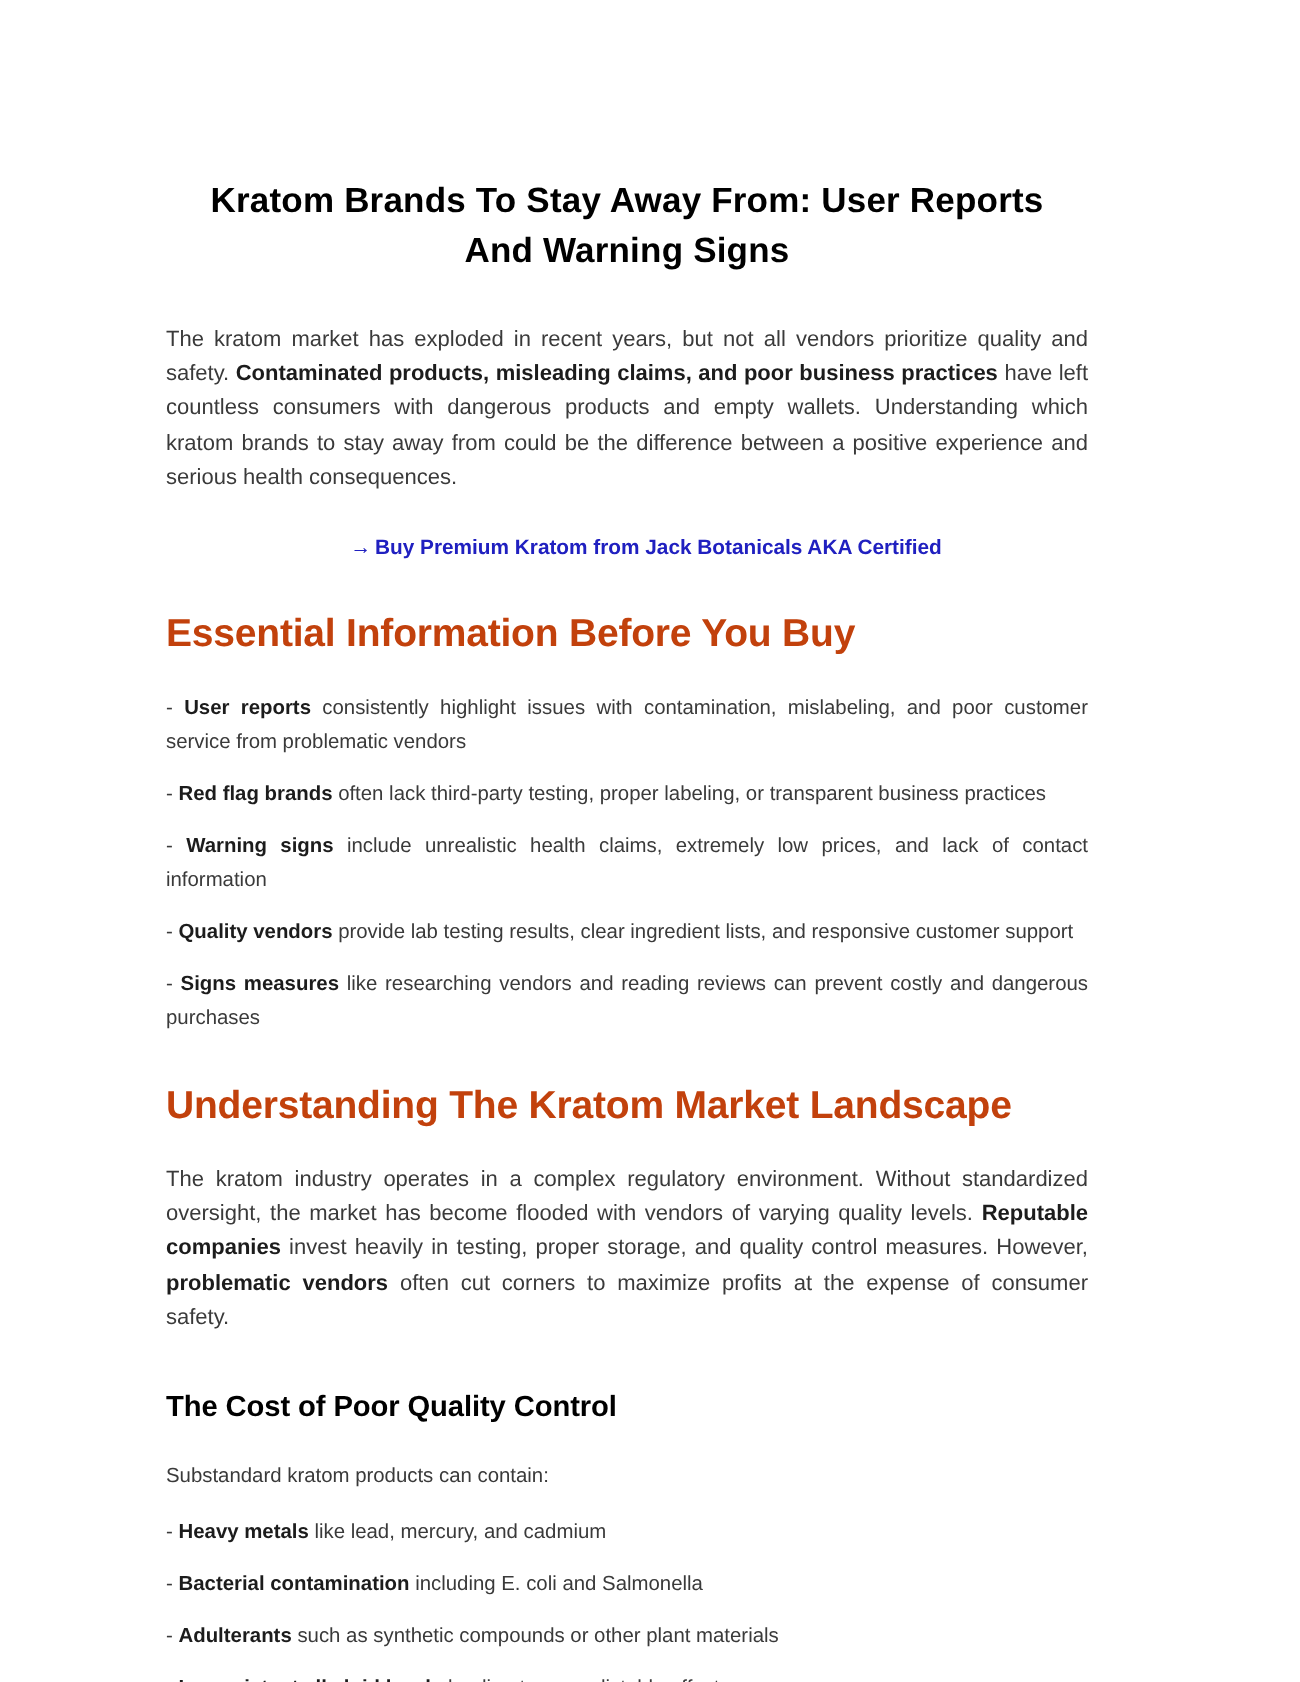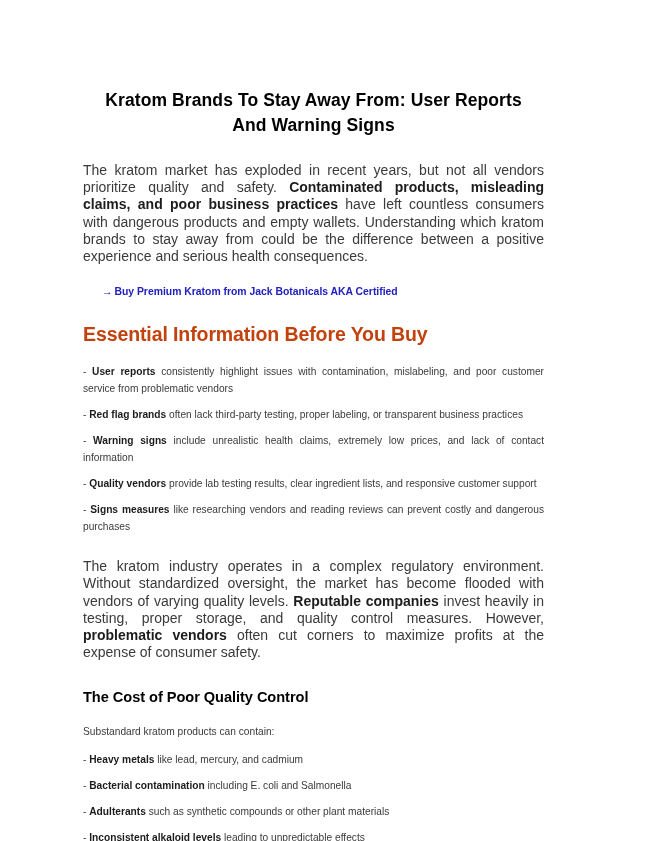--- a/index.html
+++ b/index.html
@@ -26,33 +26,34 @@
     font-size: 17.5px;
     font-weight: bold;
     color: #000000;
     text-align: center;
     line-height: 25px;
     letter-spacing: 0.1px;
     margin: 0 0 24px 0;
     padding: 0 6px;
   }
   p.body-text {
-    font-size: 14px;
+    font-size: 11px;
     line-height: 17.2px;
     text-align: justify;
     color: #3a3a3a;
     margin: 0 0 16px 0;
   }
   p.body-text b, li.bullet b, .tight b {
     color: #1c1c1c;
     font-weight: bold;
   }
   .cta-wrap {
     margin: 4px 0 22px 0;
     padding-left: 19px;
+    text-align: center;
   }
   a.cta-link {
     font-size: 10.4px;
     font-weight: bold;
     color: #2020c0;
     text-decoration: none;
     line-height: 16px;
     display: inline-block;
   }
   a.cta-link .arrow {
@@ -121,20 +122,21 @@
   <ul class="bullets">
     <li class="bullet"><span class="dash">-</span> <b>User reports</b><span> consistently highlight issues with contamination, mislabeling, and poor customer service from problematic vendors</span></li>
     <li class="bullet"><span class="dash">-</span> <b>Red flag brands</b><span> often lack third-party testing, proper labeling, or transparent business practices</span></li>
     <li class="bullet"><span class="dash">-</span> <b>Warning signs</b><span> include unrealistic health claims, extremely low prices, and lack of contact information</span></li>
     <li class="bullet"><span class="dash">-</span> <b>Quality vendors</b><span> provide lab testing results, clear ingredient lists, and responsive customer support</span></li>
     <li class="bullet"><span class="dash">-</span> <b>Signs measures</b><span> like researching vendors and reading reviews can prevent costly and dangerous purchases</span></li>
   </ul>
 
   <div class="spacer-sm"></div>
 
+  <h2 class="sec-h2">Understanding The Kratom Market Landscape</h2>
 
   <p class="body-text"><span>The kratom industry operates in a complex regulatory environment. Without standardized oversight, the market has become flooded with vendors of varying quality levels. </span><b>Reputable companies</b><span> invest heavily in testing, proper storage, and quality control measures. However, </span><b>problematic vendors</b><span> often cut corners to maximize profits at the expense of consumer safety.</span></p>
 
   <div class="spacer-sm"></div>
 
   <h3 class="sec-h3">The Cost of Poor Quality Control</h3>
 
   <p class="lead-in">Substandard kratom products can contain:</p>
 
   <ul class="bullets">

